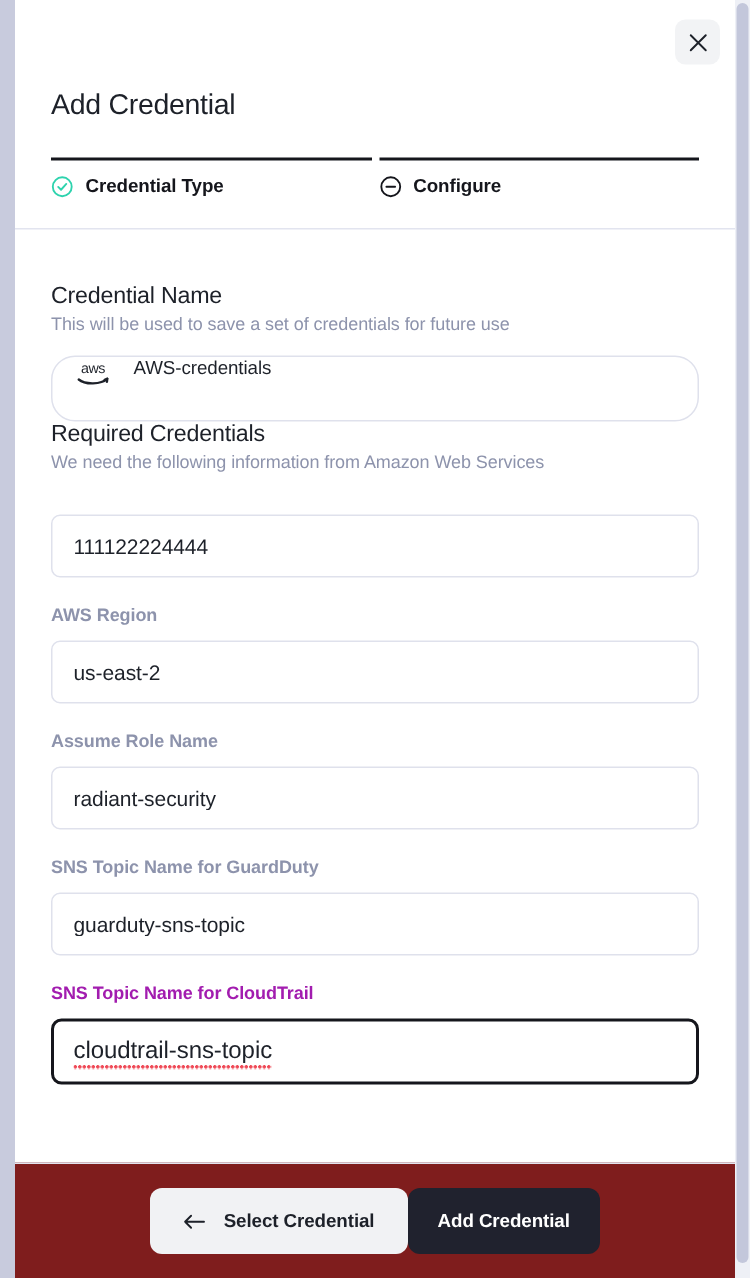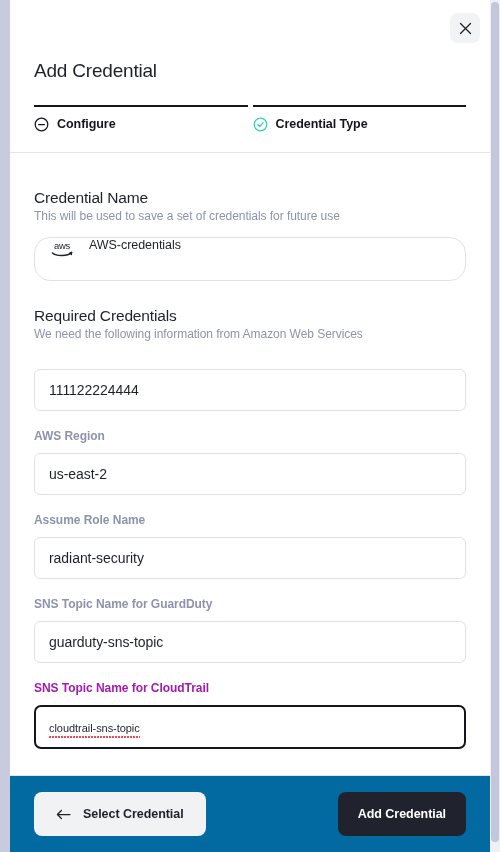--- a/index.html
+++ b/index.html
@@ -124,21 +124,21 @@
     color: #1d2129;
     letter-spacing: -0.15px;
   }
   .section-sub {
     font-size: 12px;
     color: #8d93ac;
     margin-top: 2px;
     letter-spacing: -0.05px;
   }
 
-  .block-gap { margin-top: 26px; }
+  .block-gap { }
 
   
   .name-field {
     margin-top: 14px;
     height: 44px;
     border: 1px solid #dfe1ec;
     border-radius: 16px;
     display: flex;
     align-items: flex-start;
     padding: 0 14px;
@@ -195,34 +195,34 @@
     height: 44px;
     border: 2px solid #15161c;
     border-radius: 7px;
     background: #fff;
     padding: 0 13px;
     display: flex;
     align-items: center;
     cursor: text;
   }
   .field-text {
-    font-size: 11px;
+    font-size: 16px;
     color: #1d2129;
     letter-spacing: -0.05px;
   }
 
   
   .footer {
     flex: 0 0 auto;
     border-top: 1px solid #e2e4ef;
     padding: 16px 24px;
     display: flex;
     align-items: center;
-    justify-content: space-between;
-    background: #0369a1;
+    justify-content: center;
+    background: #7f1d1d;
   }
   .btn-back {
     height: 44px;
     min-width: 158px;
     padding: 0 22px;
     border: none;
     border-radius: 8px;
     background: #f1f2f4;
     color: #1d2129;
     font-family: inherit;
@@ -282,47 +282,47 @@
       <span>
         <svg width="13" height="13" viewBox="0 0 13 13" fill="none">
           <path d="M1.5 1.5 L11.5 11.5 M11.5 1.5 L1.5 11.5" stroke="#1d2129" stroke-width="1.3" stroke-linecap="round"></path>
         </svg>
       </span>
     </button>
 
     <div class="modal-title">Add Credential</div>
 
     <div class="tabs">
+
+      <button class="tab">
+        <div class="tab-bar"></div>
+        <div class="tab-row">
+          <span class="tab-icon">
+            <svg width="15" height="15" viewBox="0 0 15 15" fill="none">
+              <circle cx="7.5" cy="7.5" r="6.3" stroke="#2ed3ae" stroke-width="1.25"></circle>
+              <path d="M4.8 7.6 L6.7 9.5 L10.2 5.6" stroke="#2ed3ae" stroke-width="1.25" stroke-linecap="round" stroke-linejoin="round"></path>
+            </svg>
+          </span>
+          <span class="tab-label">Credential Type</span>
+        </div>
+      </button>
 
       <button class="tab">
         <div class="tab-bar"></div>
         <div class="tab-row">
           <span class="tab-icon">
             <svg width="15" height="15" viewBox="0 0 15 15" fill="none">
               <circle cx="7.5" cy="7.5" r="6.3" stroke="#15161c" stroke-width="1.25"></circle>
               <path d="M4.6 7.5 L10.4 7.5" stroke="#15161c" stroke-width="1.25" stroke-linecap="round"></path>
             </svg>
           </span>
           <span class="tab-label">Configure</span>
         </div>
       </button>
 
-      <button class="tab">
-        <div class="tab-bar"></div>
-        <div class="tab-row">
-          <span class="tab-icon">
-            <svg width="15" height="15" viewBox="0 0 15 15" fill="none">
-              <circle cx="7.5" cy="7.5" r="6.3" stroke="#2ed3ae" stroke-width="1.25"></circle>
-              <path d="M4.8 7.6 L6.7 9.5 L10.2 5.6" stroke="#2ed3ae" stroke-width="1.25" stroke-linecap="round" stroke-linejoin="round"></path>
-            </svg>
-          </span>
-          <span class="tab-label">Credential Type</span>
-        </div>
-      </button>
-
     </div>
   </div>
 
   <div class="body-scroll">
 
     <div>
       <div class="section-title">Credential Name</div>
       <div class="section-sub">This will be used to save a set of credentials for future use</div>
 
       <div class="name-field">

